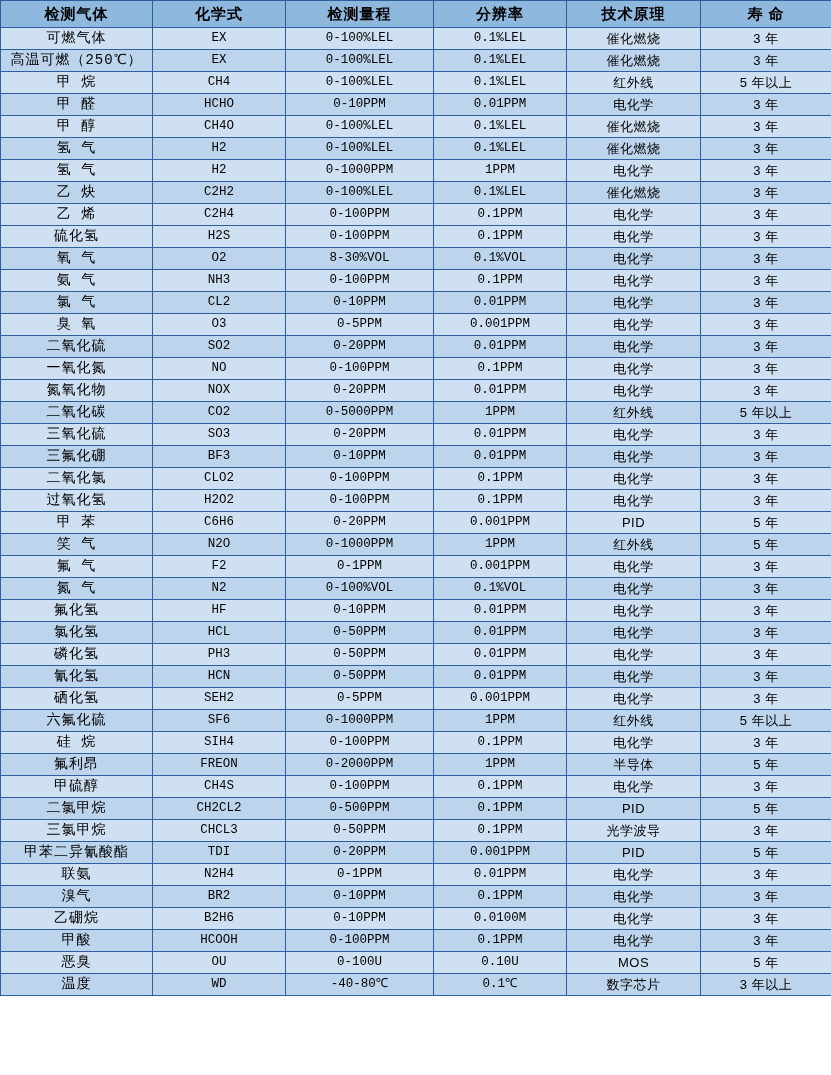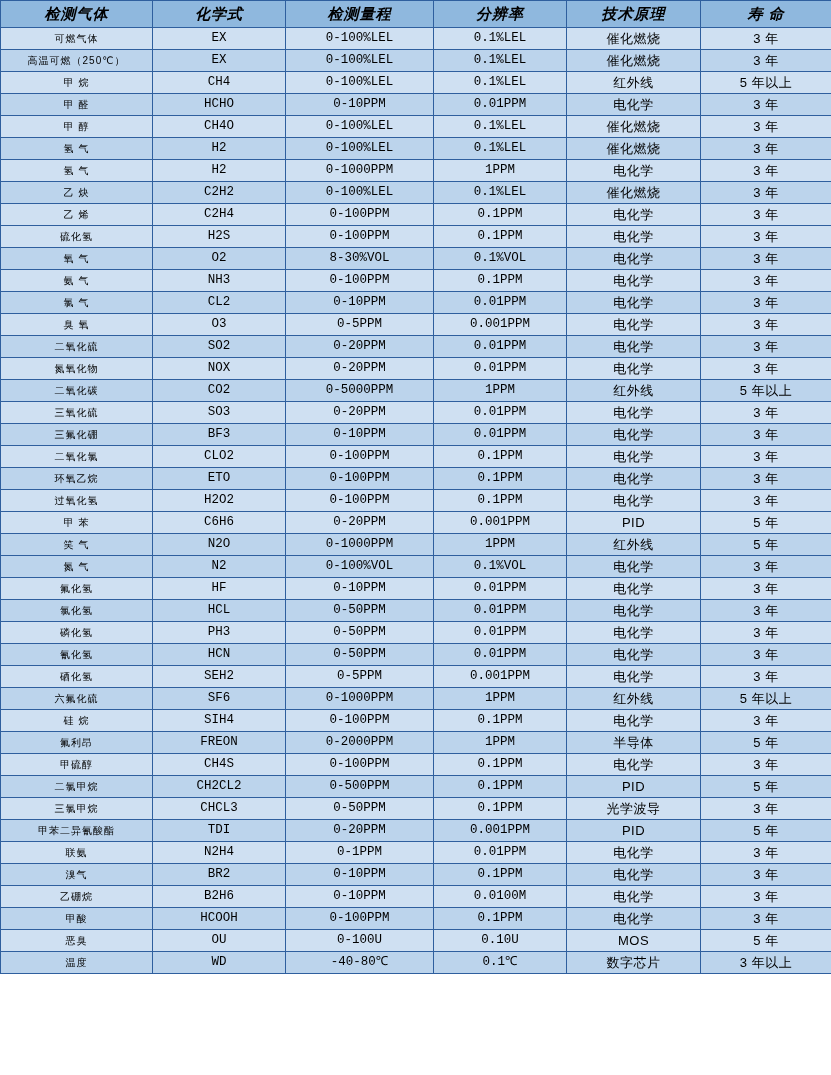--- a/index.html
+++ b/index.html
@@ -27,31 +27,31 @@
     overflow: hidden;
     white-space: nowrap;
   }
   #gas-table thead th {
     background: #8fb8de;
     font-size: 15px;
     font-weight: bold;
     letter-spacing: 1px;
     height: 26px;
     line-height: 26px;
-    font-style: italic;
   }
   #gas-table tbody tr.row-odd td {
     background: #cfe0f2;
   }
   #gas-table tbody tr.row-even td {
     background: #bcd4ec;
   }
   #gas-table tbody td.col-name {
-    font-size: 10px;
+    font-size: 14px;
     letter-spacing: 1px;
+    font-family: Liberation Mono, monospace;
   }
   #gas-table tbody td.col-formula,
   #gas-table tbody td.col-range,
   #gas-table tbody td.col-res {
     font-family: "Liberation Mono", "DejaVu Sans Mono", monospace;
     font-size: 12.5px;
   }
   #gas-table tbody td.col-principle,
   #gas-table tbody td.col-life {
     font-size: 13px;
@@ -201,20 +201,28 @@
       </tr>
       <tr class="row-even">
         <td class="col-name">二氧化硫</td>
         <td class="col-formula">SO2</td>
         <td class="col-range">0-20PPM</td>
         <td class="col-res">0.01PPM</td>
         <td class="col-principle">电化学</td>
         <td class="col-life">3 年</td>
       </tr>
       <tr class="row-odd">
+        <td class="col-name">一氧化氮</td>
+        <td class="col-formula">NO</td>
+        <td class="col-range">0-100PPM</td>
+        <td class="col-res">0.1PPM</td>
+        <td class="col-principle">电化学</td>
+        <td class="col-life">3 年</td>
+      </tr>
+      <tr class="row-odd">
         <td class="col-name">氮氧化物</td>
         <td class="col-formula">NOX</td>
         <td class="col-range">0-20PPM</td>
         <td class="col-res">0.01PPM</td>
         <td class="col-principle">电化学</td>
         <td class="col-life">3 年</td>
       </tr>
       <tr class="row-even">
         <td class="col-name">二氧化碳</td>
         <td class="col-formula">CO2</td>
@@ -240,28 +248,20 @@
         <td class="col-life">3 年</td>
       </tr>
       <tr class="row-odd">
         <td class="col-name">二氧化氯</td>
         <td class="col-formula">CLO2</td>
         <td class="col-range">0-100PPM</td>
         <td class="col-res">0.1PPM</td>
         <td class="col-principle">电化学</td>
         <td class="col-life">3 年</td>
       </tr>
-      <tr class="row-even">
-        <td class="col-name">环氧乙烷</td>
-        <td class="col-formula">ETO</td>
-        <td class="col-range">0-100PPM</td>
-        <td class="col-res">0.1PPM</td>
-        <td class="col-principle">电化学</td>
-        <td class="col-life">3 年</td>
-      </tr>
       <tr class="row-odd">
         <td class="col-name">过氧化氢</td>
         <td class="col-formula">H2O2</td>
         <td class="col-range">0-100PPM</td>
         <td class="col-res">0.1PPM</td>
         <td class="col-principle">电化学</td>
         <td class="col-life">3 年</td>
       </tr>
       <tr class="row-odd">
         <td class="col-name">甲 苯</td>
@@ -271,20 +271,28 @@
         <td class="col-principle">PID</td>
         <td class="col-life">5 年</td>
       </tr>
       <tr class="row-even">
         <td class="col-name">笑 气</td>
         <td class="col-formula">N2O</td>
         <td class="col-range">0-1000PPM</td>
         <td class="col-res">1PPM</td>
         <td class="col-principle">红外线</td>
         <td class="col-life">5 年</td>
+      </tr>
+      <tr class="row-odd">
+        <td class="col-name">氟 气</td>
+        <td class="col-formula">F2</td>
+        <td class="col-range">0-1PPM</td>
+        <td class="col-res">0.001PPM</td>
+        <td class="col-principle">电化学</td>
+        <td class="col-life">3 年</td>
       </tr>
       <tr class="row-even">
         <td class="col-name">氮 气</td>
         <td class="col-formula">N2</td>
         <td class="col-range">0-100%VOL</td>
         <td class="col-res">0.1%VOL</td>
         <td class="col-principle">电化学</td>
         <td class="col-life">3 年</td>
       </tr>
       <tr class="row-odd">

